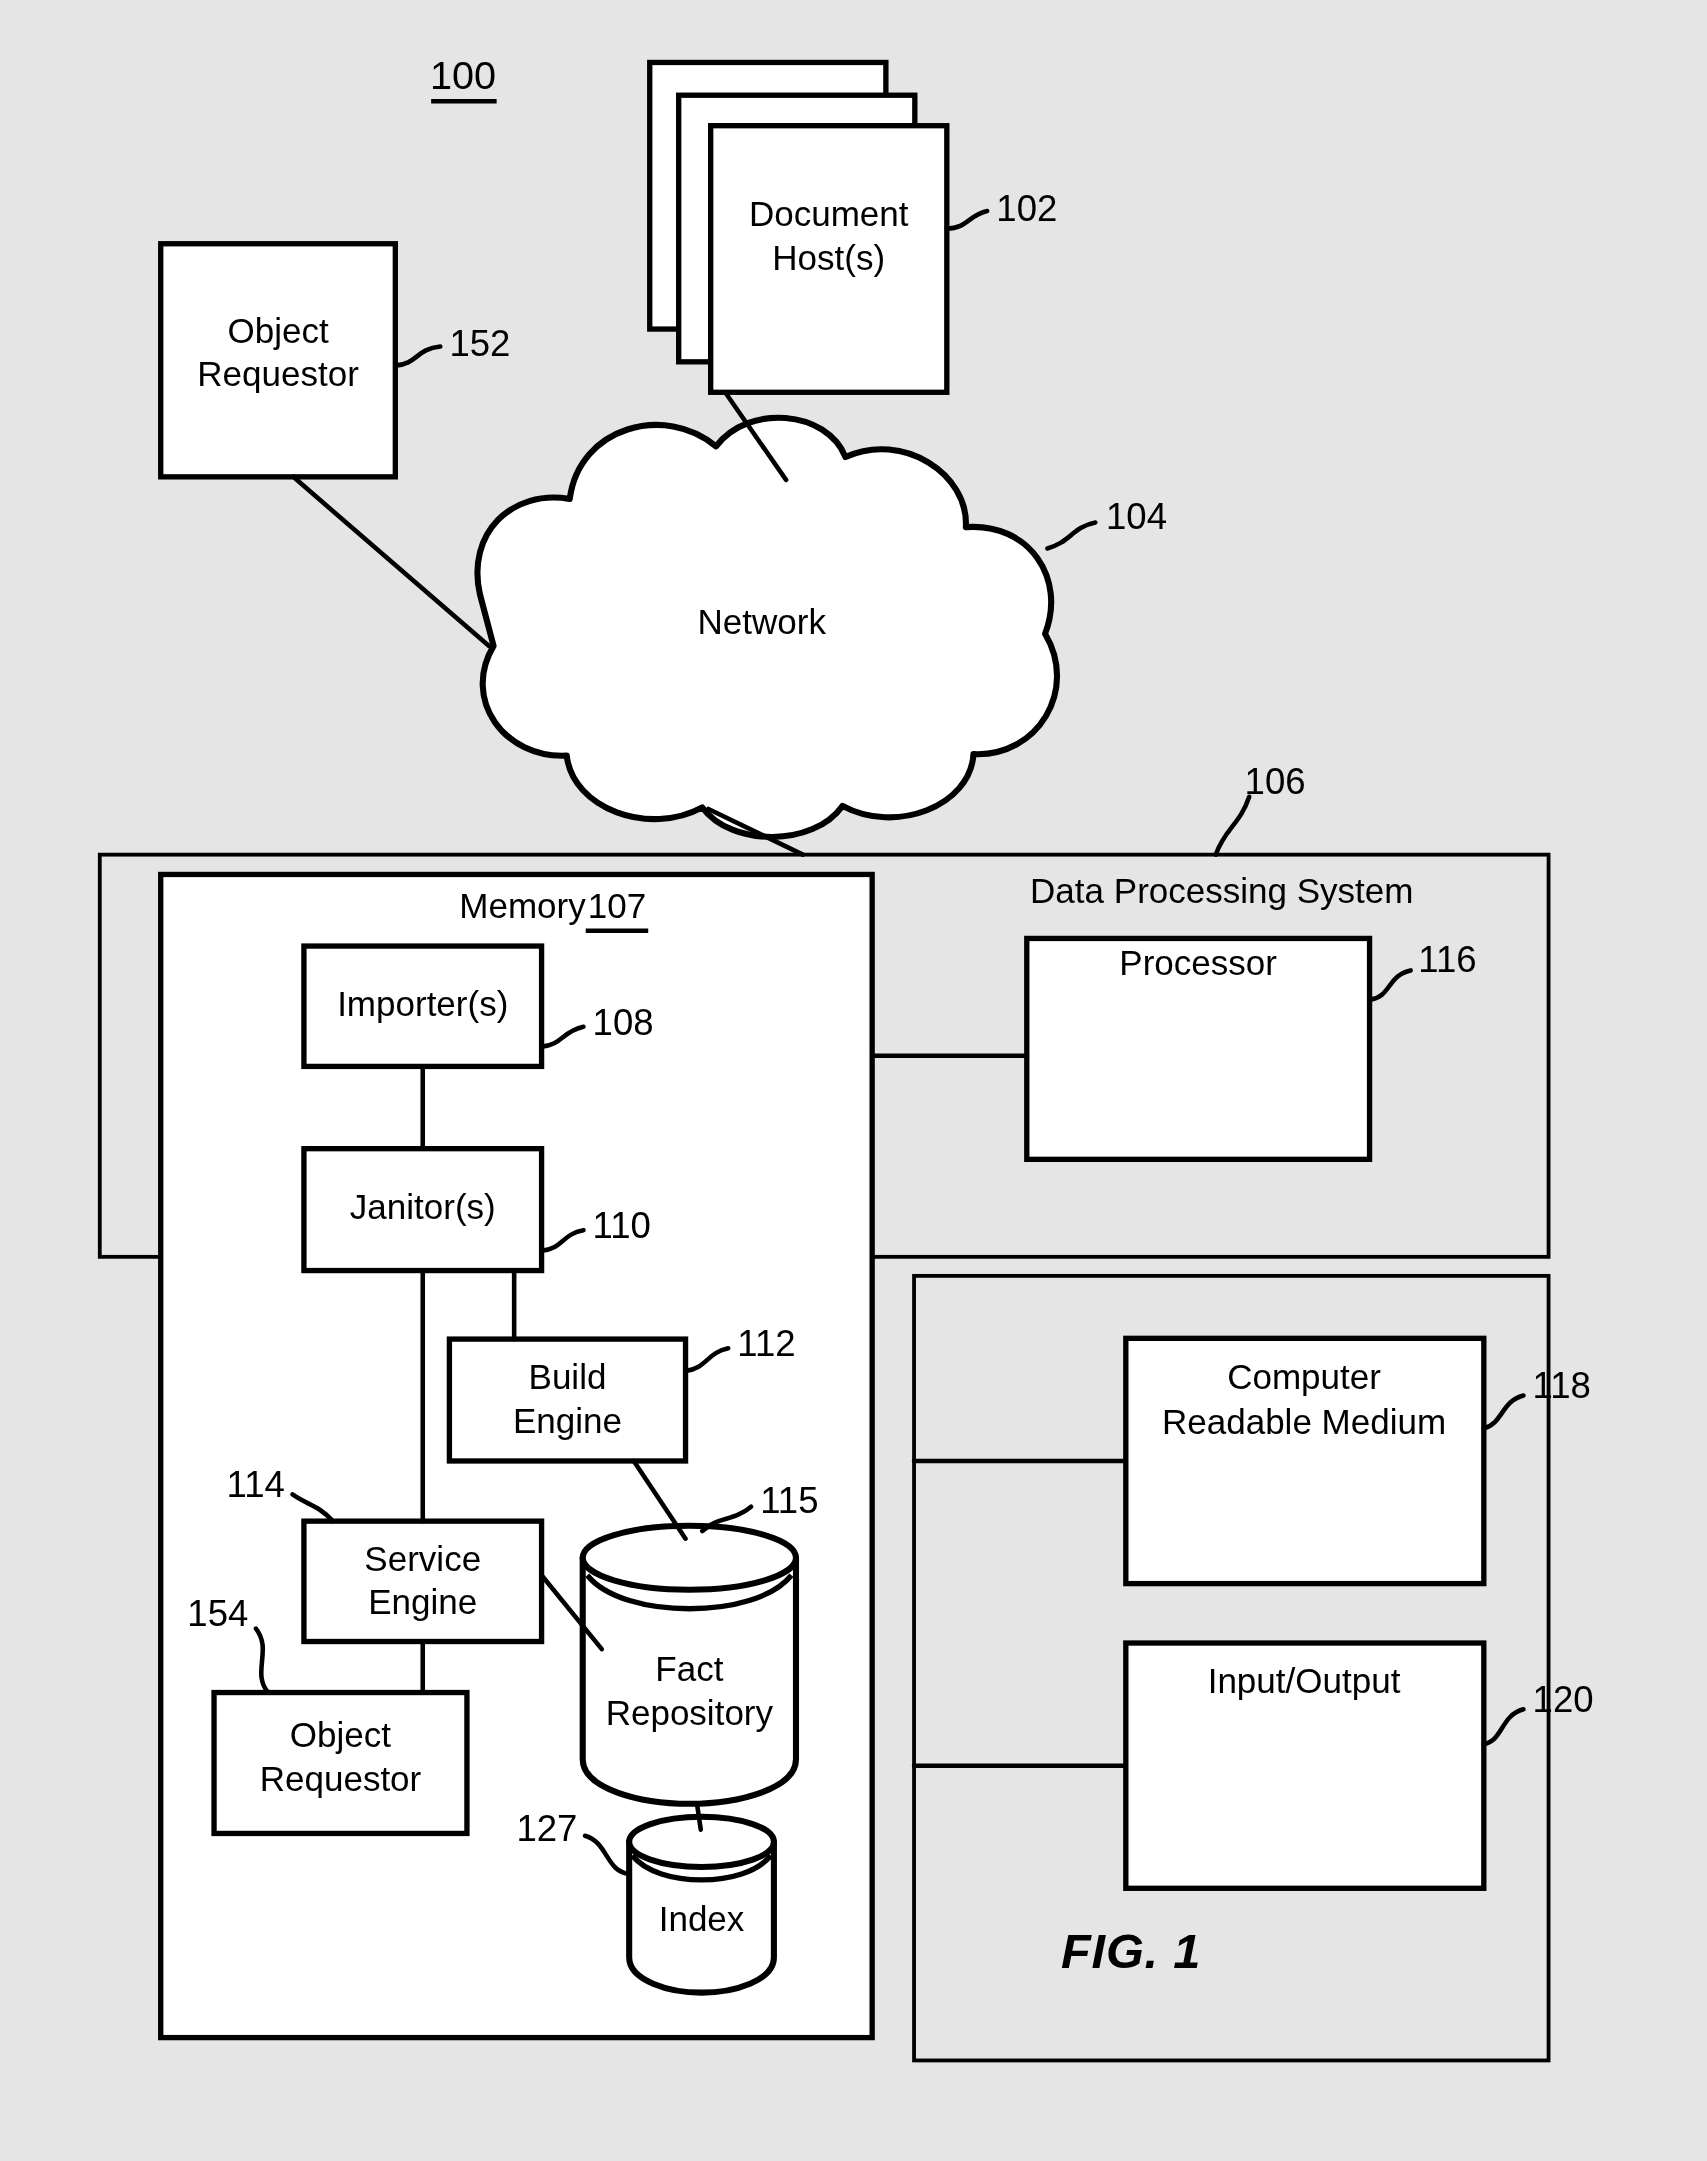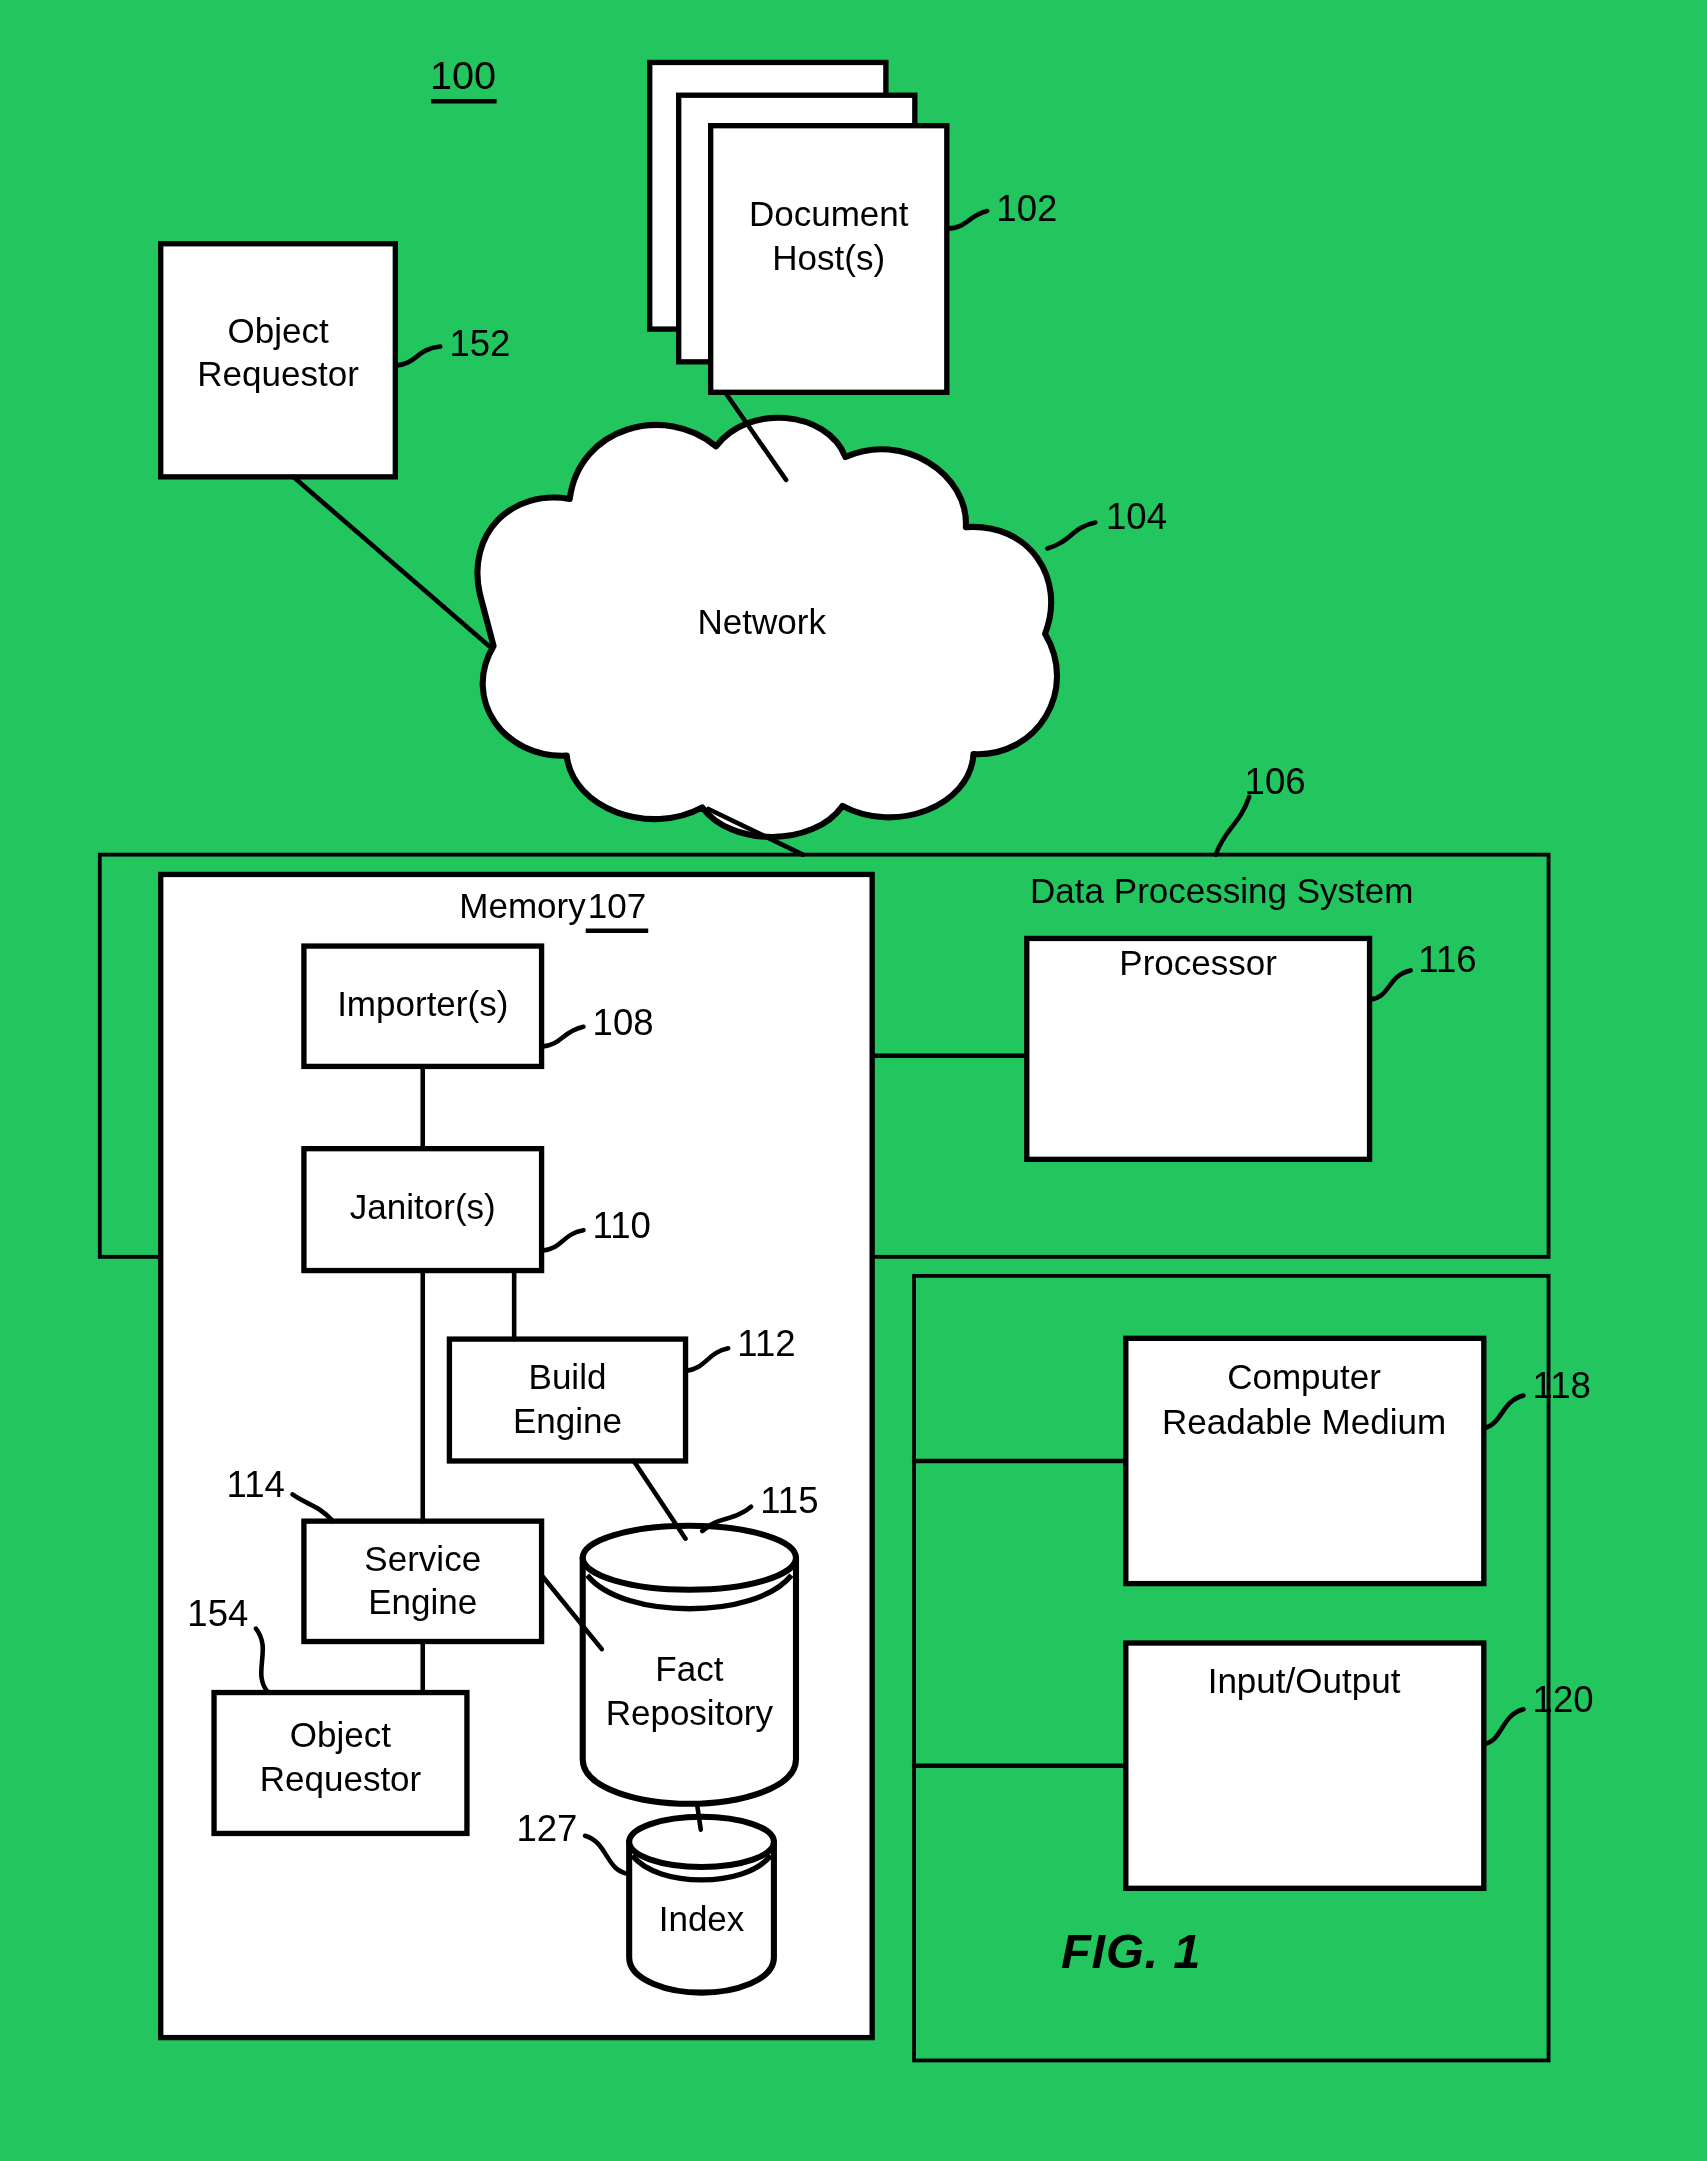--- a/index.html
+++ b/index.html
@@ -10,21 +10,21 @@
   body {
     width: 1707px;
     height: 2161px;
     font-family: "Liberation Sans", sans-serif;
     overflow: hidden;
   }
   #figure-root {
     position: relative;
     width: 1707px;
     height: 2161px;
-    background: #22c55e;
+    background: #e5e5e5;
   }
   svg#figure-svg {
     position: absolute;
     top: 0;
     left: 0;
     width: 1707px;
     height: 2161px;
     display: block;
   }
   .box {

